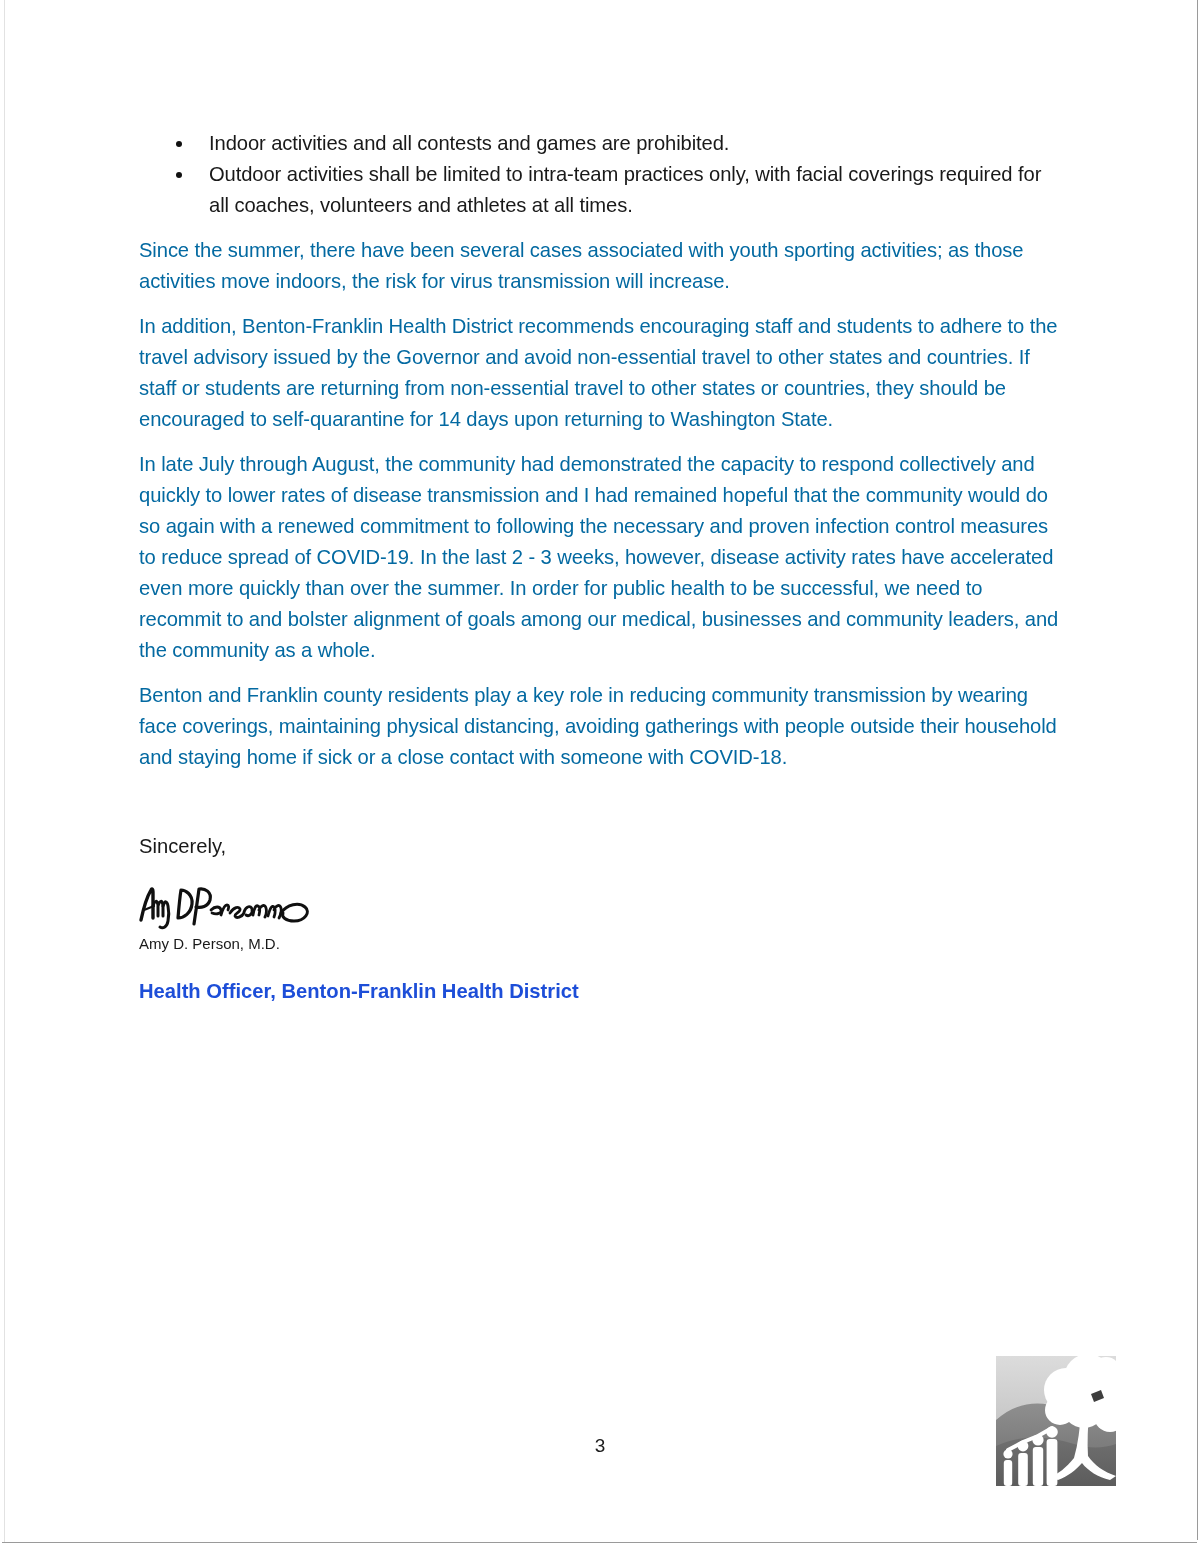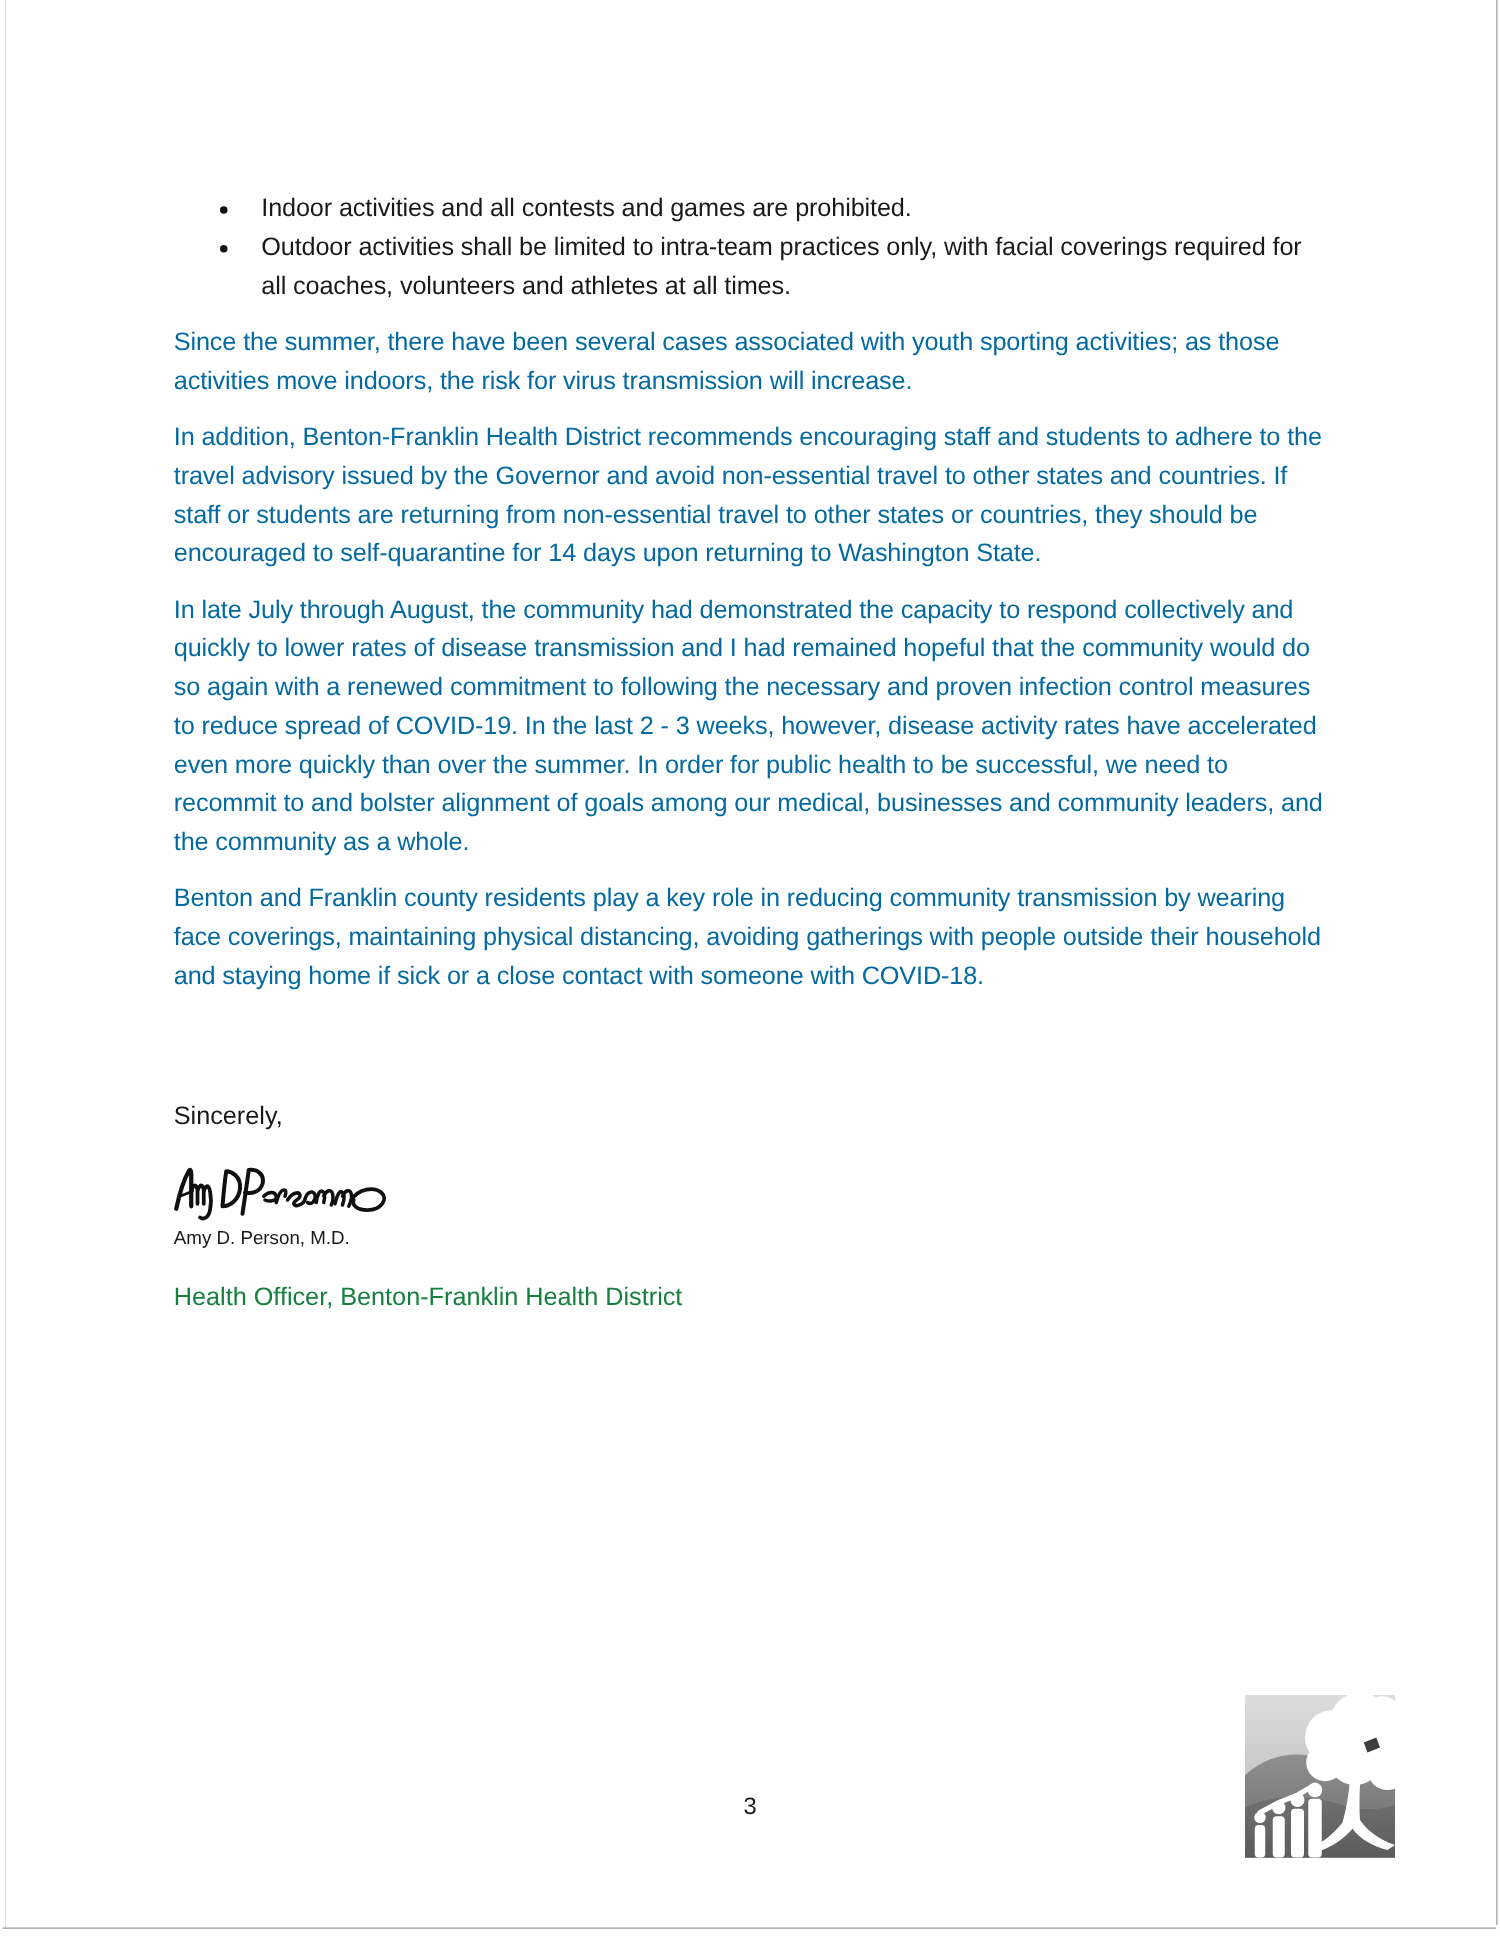--- a/index.html
+++ b/index.html
@@ -44,21 +44,21 @@
     top: 0;
     left: 4px;
     width: 1px;
     height: 1542px;
     background: #e2e2e2;
   }
 
   .content {
     position: absolute;
     left: 139px;
-    top: 152px;
+    top: 128px;
     width: 922px;
   }
 
   
   .bullet-list {
     list-style: none;
     margin: 0 0 0 0;
     padding: 0;
   }
   .bullet-item {
@@ -88,21 +88,21 @@
     color: #0369a1;
     letter-spacing: -0.1px;
     margin: 0;
     padding: 0;
   }
   .para-gap {
     margin-top: 14px;
   }
 
   .closing-block {
-    margin-top: 81px;
+    margin-top: 58px;
   }
   .closing {
     font-size: 20.2px;
     line-height: 31px;
     color: #191919;
     margin: 0;
   }
 
   
   .signature-wrap {
@@ -121,23 +121,24 @@
 
   .signer-name {
     font-size: 15px;
     line-height: 28px;
     color: #191919;
     margin: 0;
   }
   .signer-title {
     font-size: 20.2px;
     line-height: 31px;
-    color: #15803d;
+    color: #1d4ed8;
     margin: 0;
     margin-top: 18px;
+    font-weight: bold;
   }
 
   
   .page-number {
     position: absolute;
     left: 0;
     right: 0;
     top: 1435px;
     text-align: center;
     font-size: 19px;

